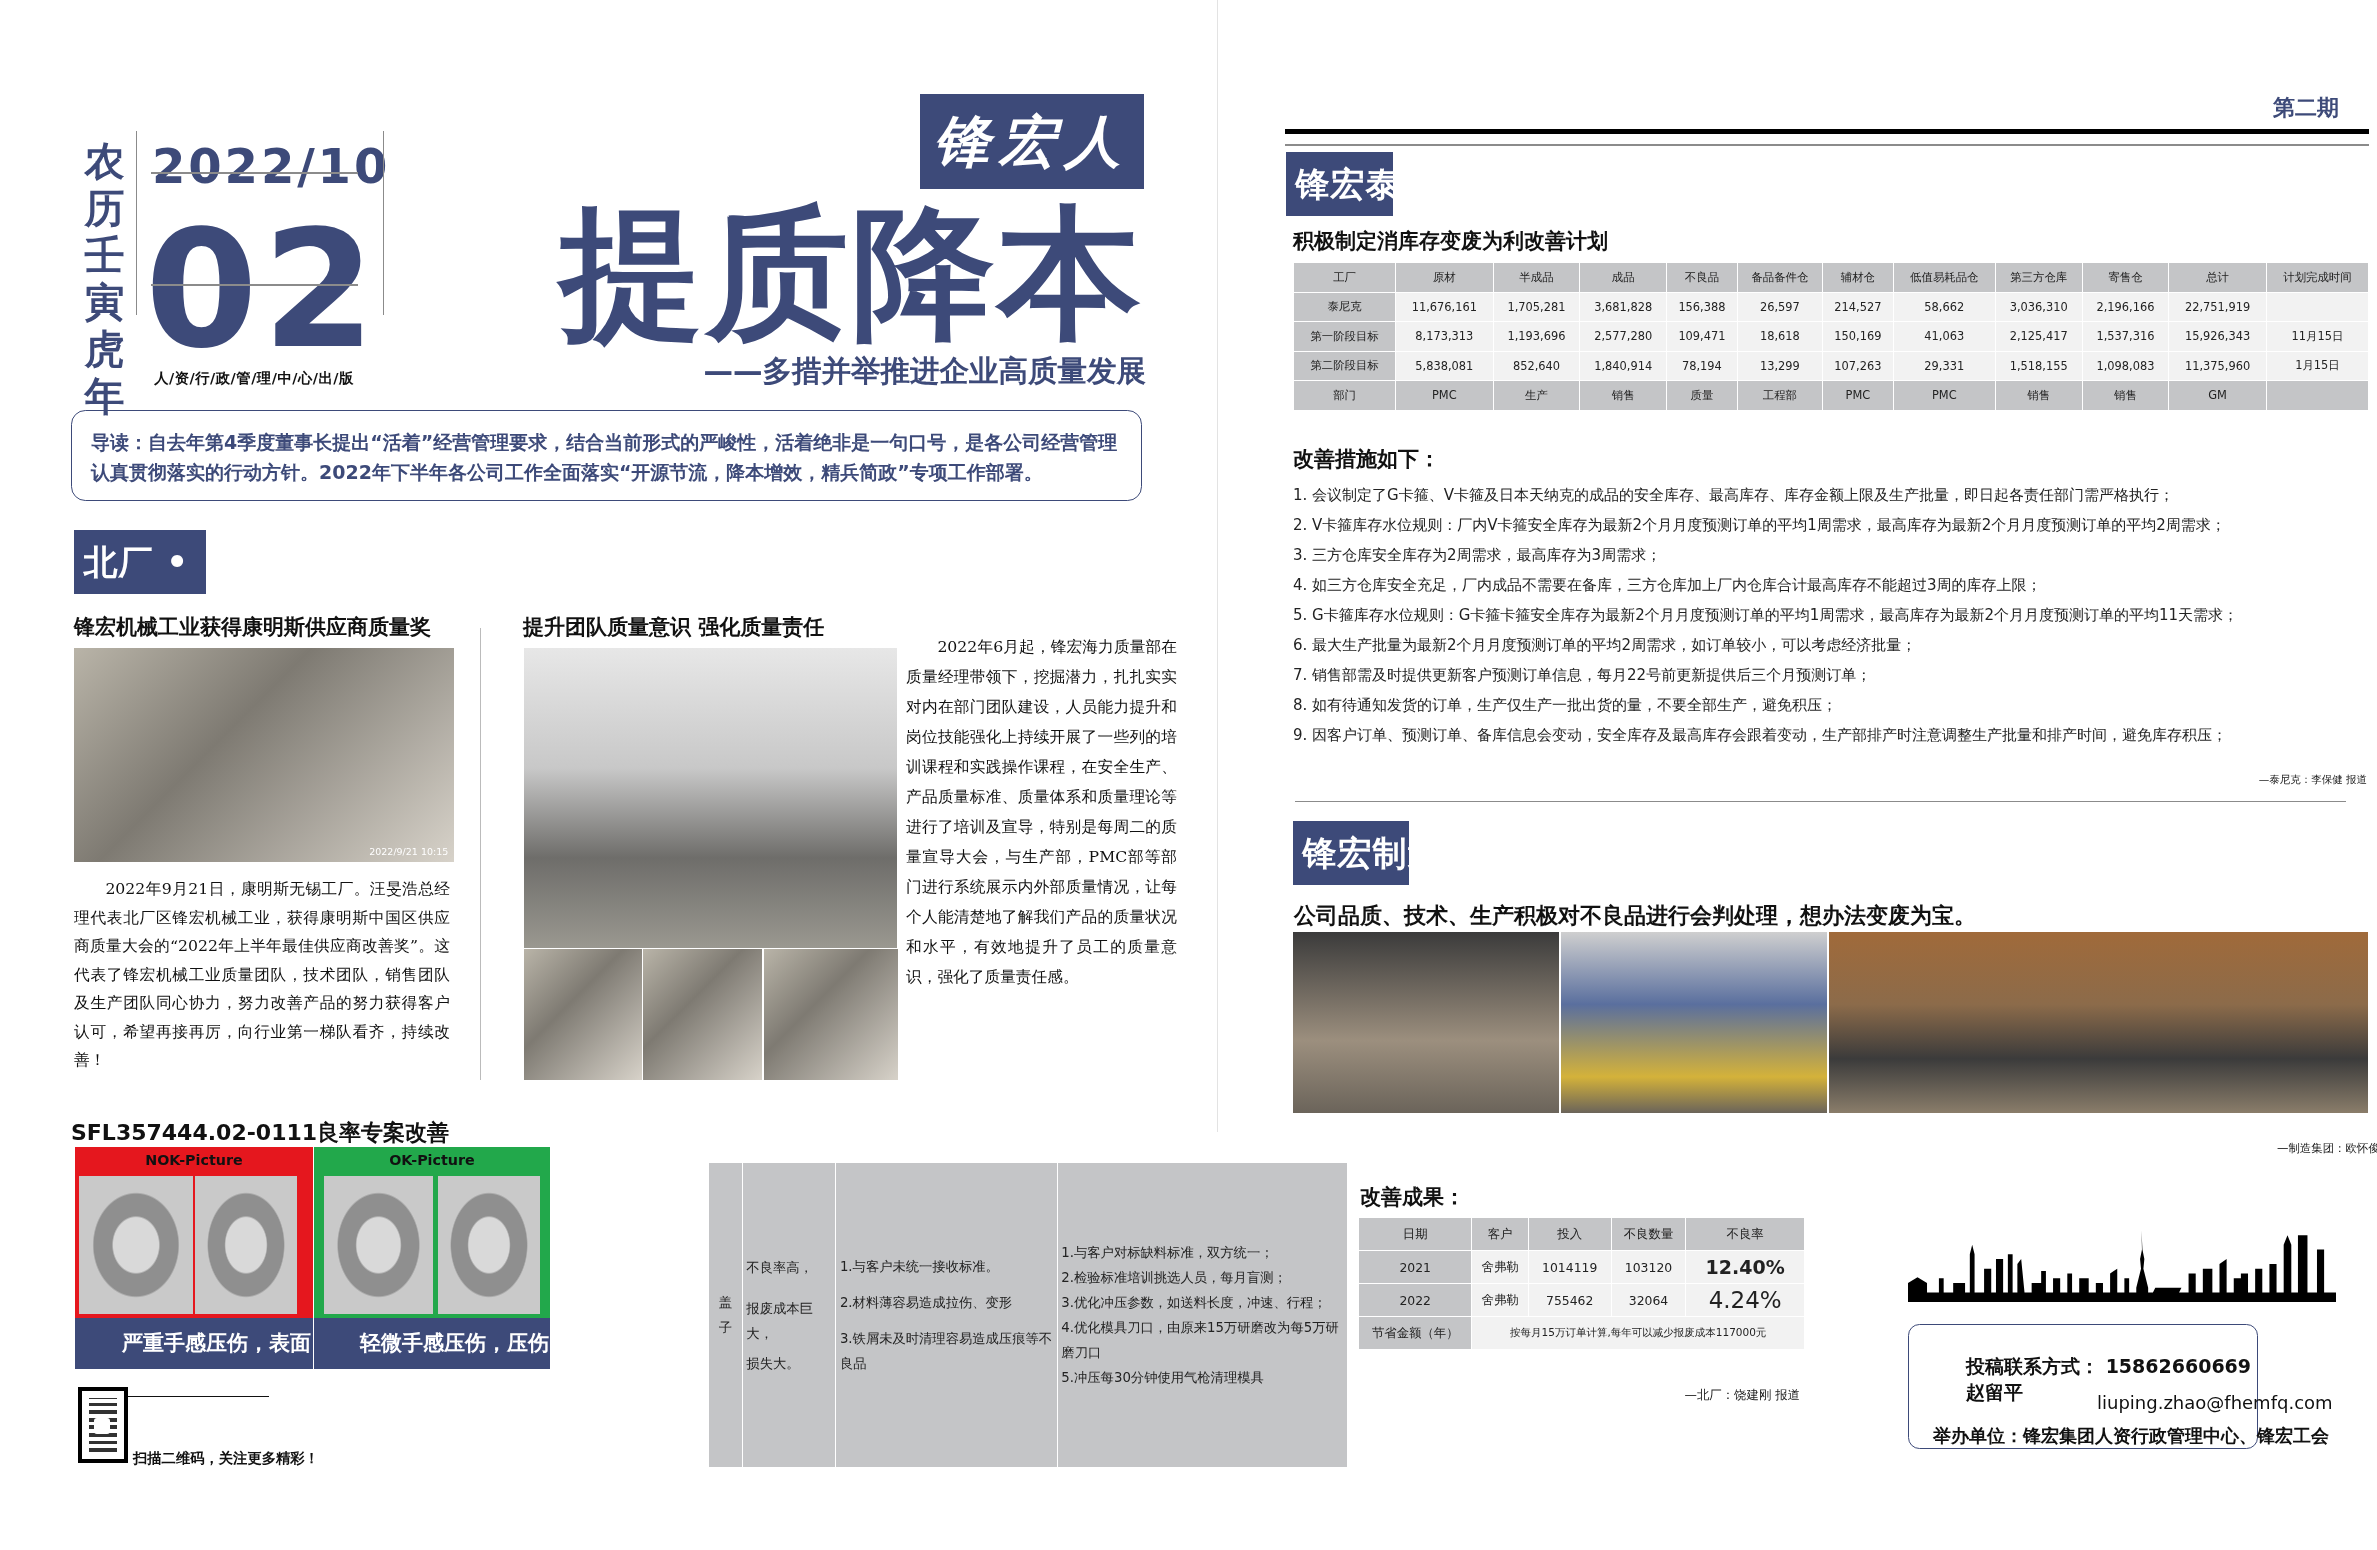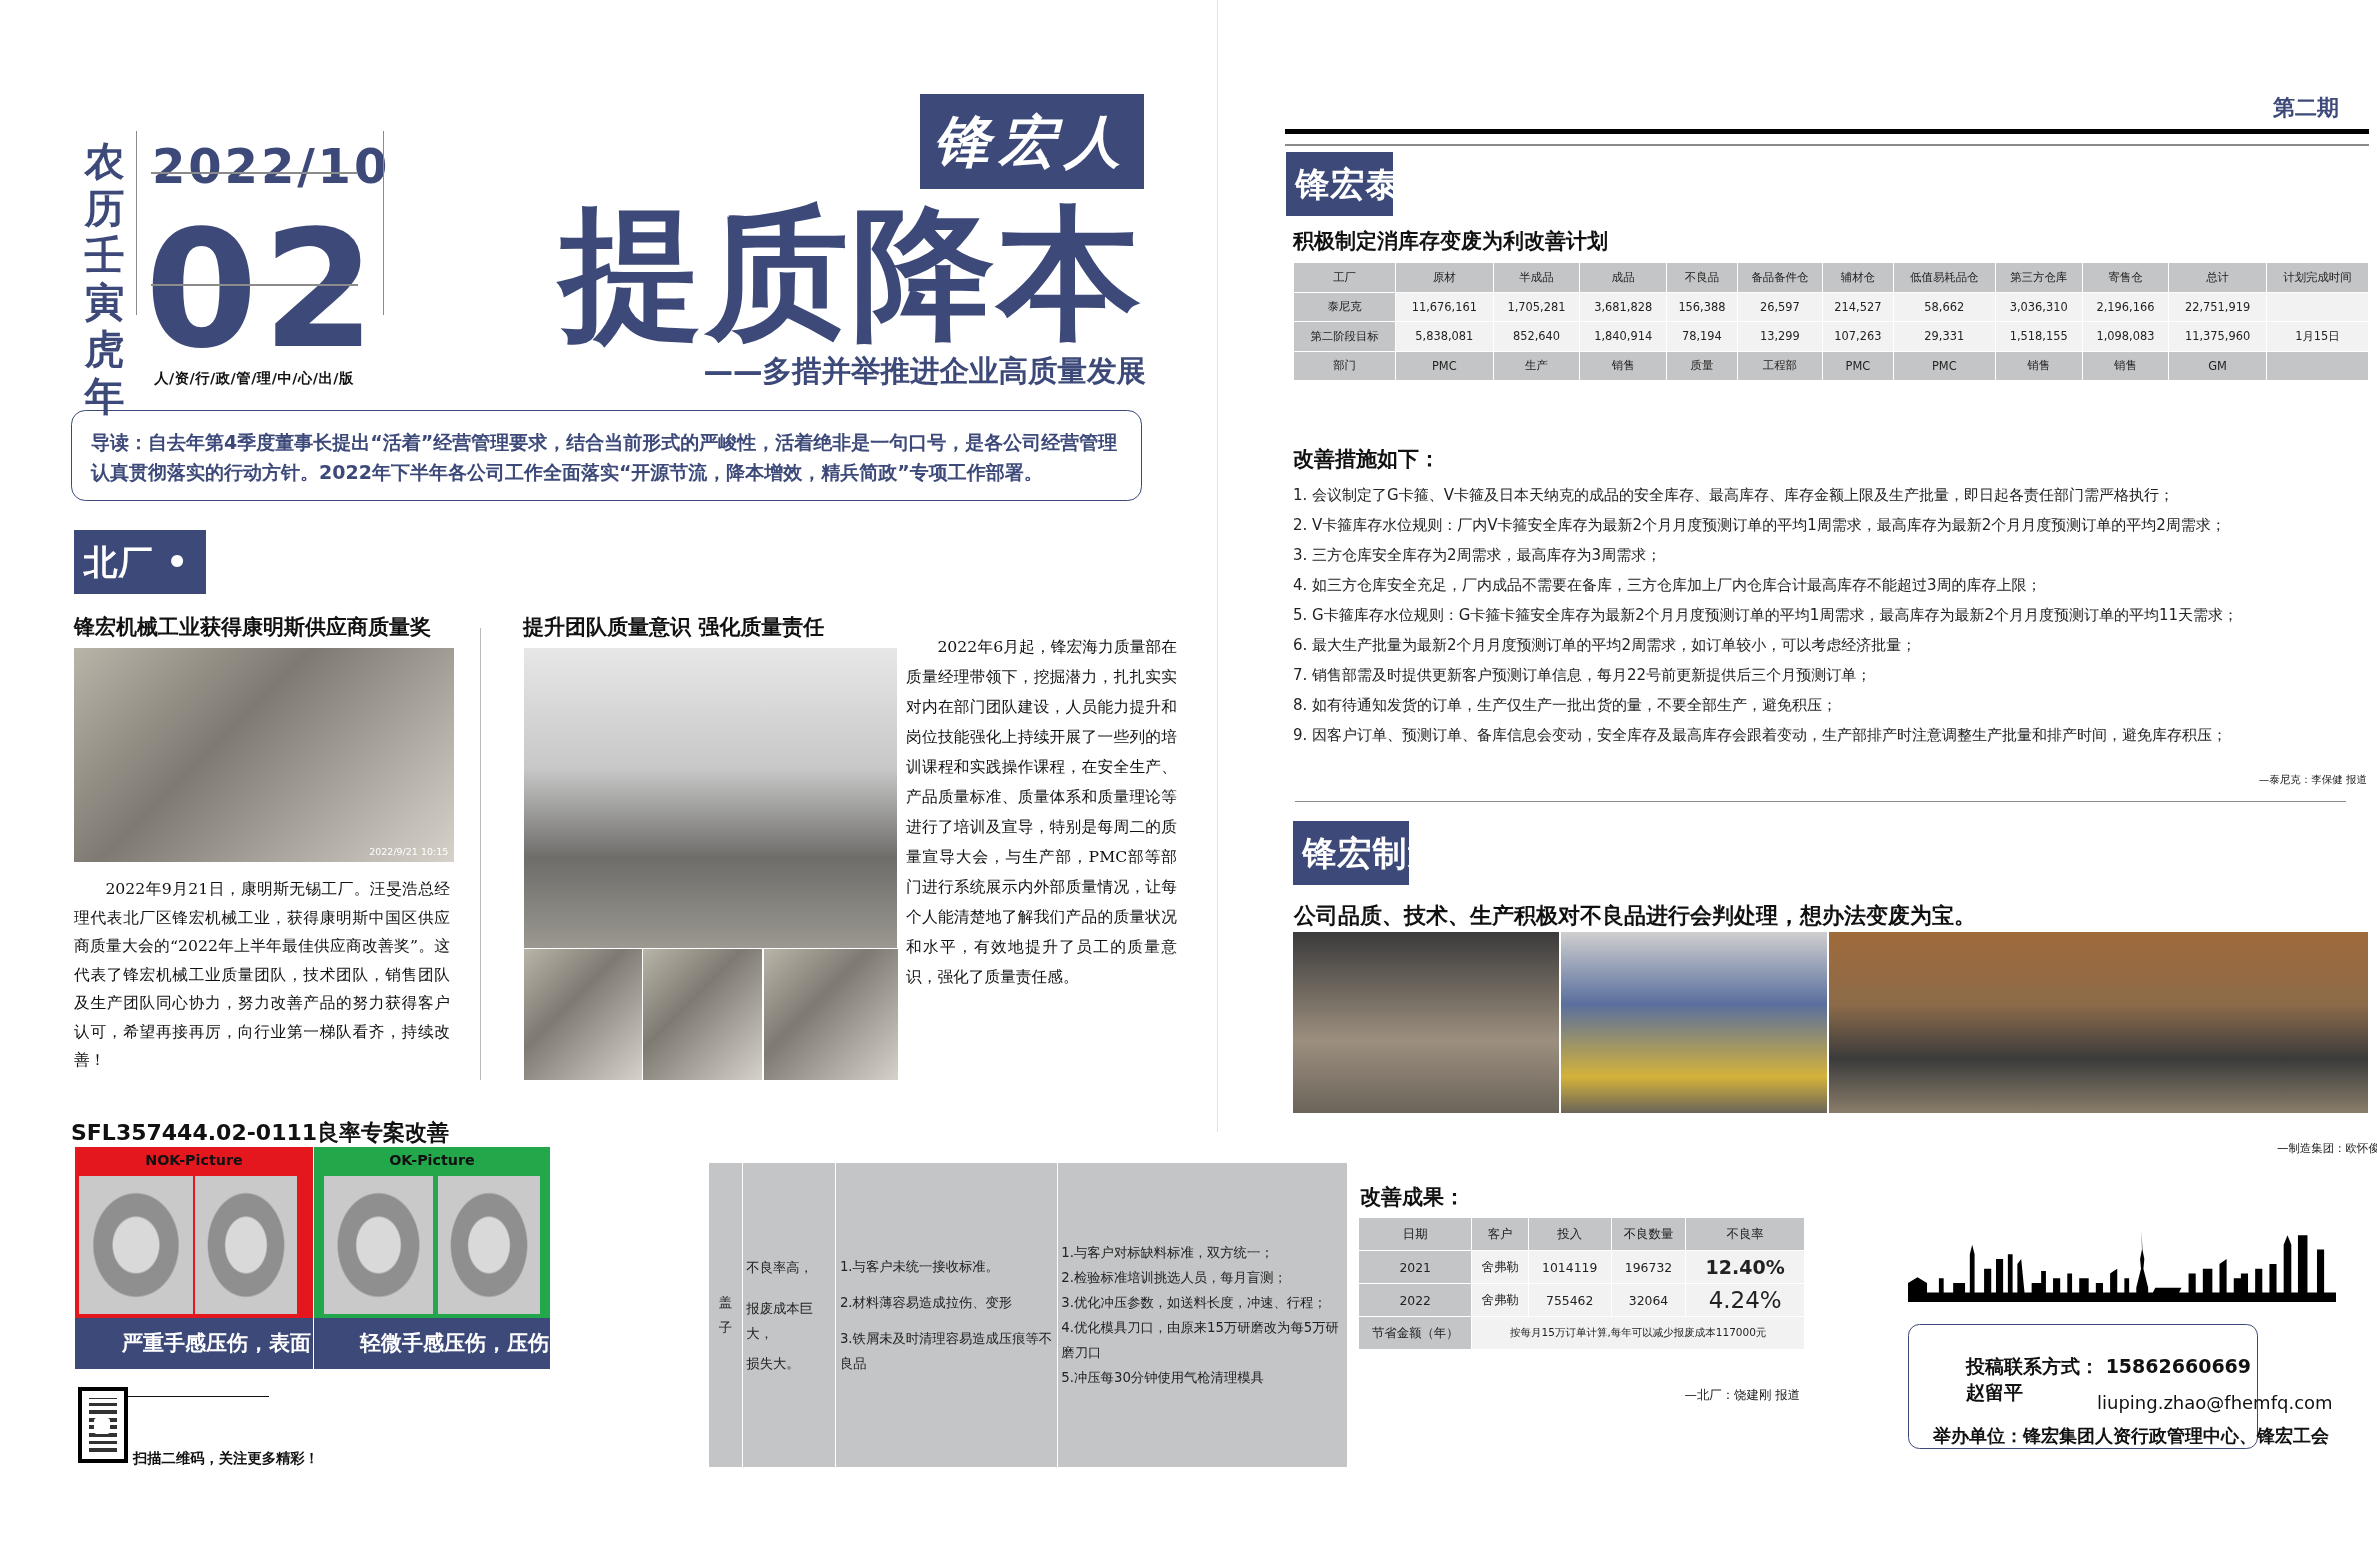--- a/index.html
+++ b/index.html
@@ -174,21 +174,21 @@
     <td class="hd">日期</td>
     <td class="hd">客户</td>
     <td class="hd">投入</td>
     <td class="hd">不良数量</td>
     <td class="hd">不良率</td>
   </tr>
   <tr>
     <td class="hd">2021</td>
     <td>舍弗勒</td>
     <td>1014119</td>
-    <td>196732</td>
+    <td>103120</td>
     <td class="rate-bad">12.40%</td>
   </tr>
   <tr>
     <td class="hd">2022</td>
     <td>舍弗勒</td>
     <td>755462</td>
     <td>32064</td>
     <td class="rate-good">4.24%</td>
   </tr>
   <tr>
@@ -239,20 +239,34 @@
         <td>156,388</td>
         <td>26,597</td>
         <td>214,527</td>
         <td>58,662</td>
         <td>3,036,310</td>
         <td>2,196,166</td>
         <td>22,751,919</td>
         <td></td>
       </tr>
       <tr>
+        <td class="hd">第一阶段目标</td>
+        <td>8,173,313</td>
+        <td>1,193,696</td>
+        <td>2,577,280</td>
+        <td>109,471</td>
+        <td>18,618</td>
+        <td>150,169</td>
+        <td>41,063</td>
+        <td>2,125,417</td>
+        <td>1,537,316</td>
+        <td>15,926,343</td>
+        <td>11月15日</td>
+      </tr>
+      <tr>
         <td class="hd">第二阶段目标</td>
         <td>5,838,081</td>
         <td>852,640</td>
         <td>1,840,914</td>
         <td>78,194</td>
         <td>13,299</td>
         <td>107,263</td>
         <td>29,331</td>
         <td>1,518,155</td>
         <td>1,098,083</td>

